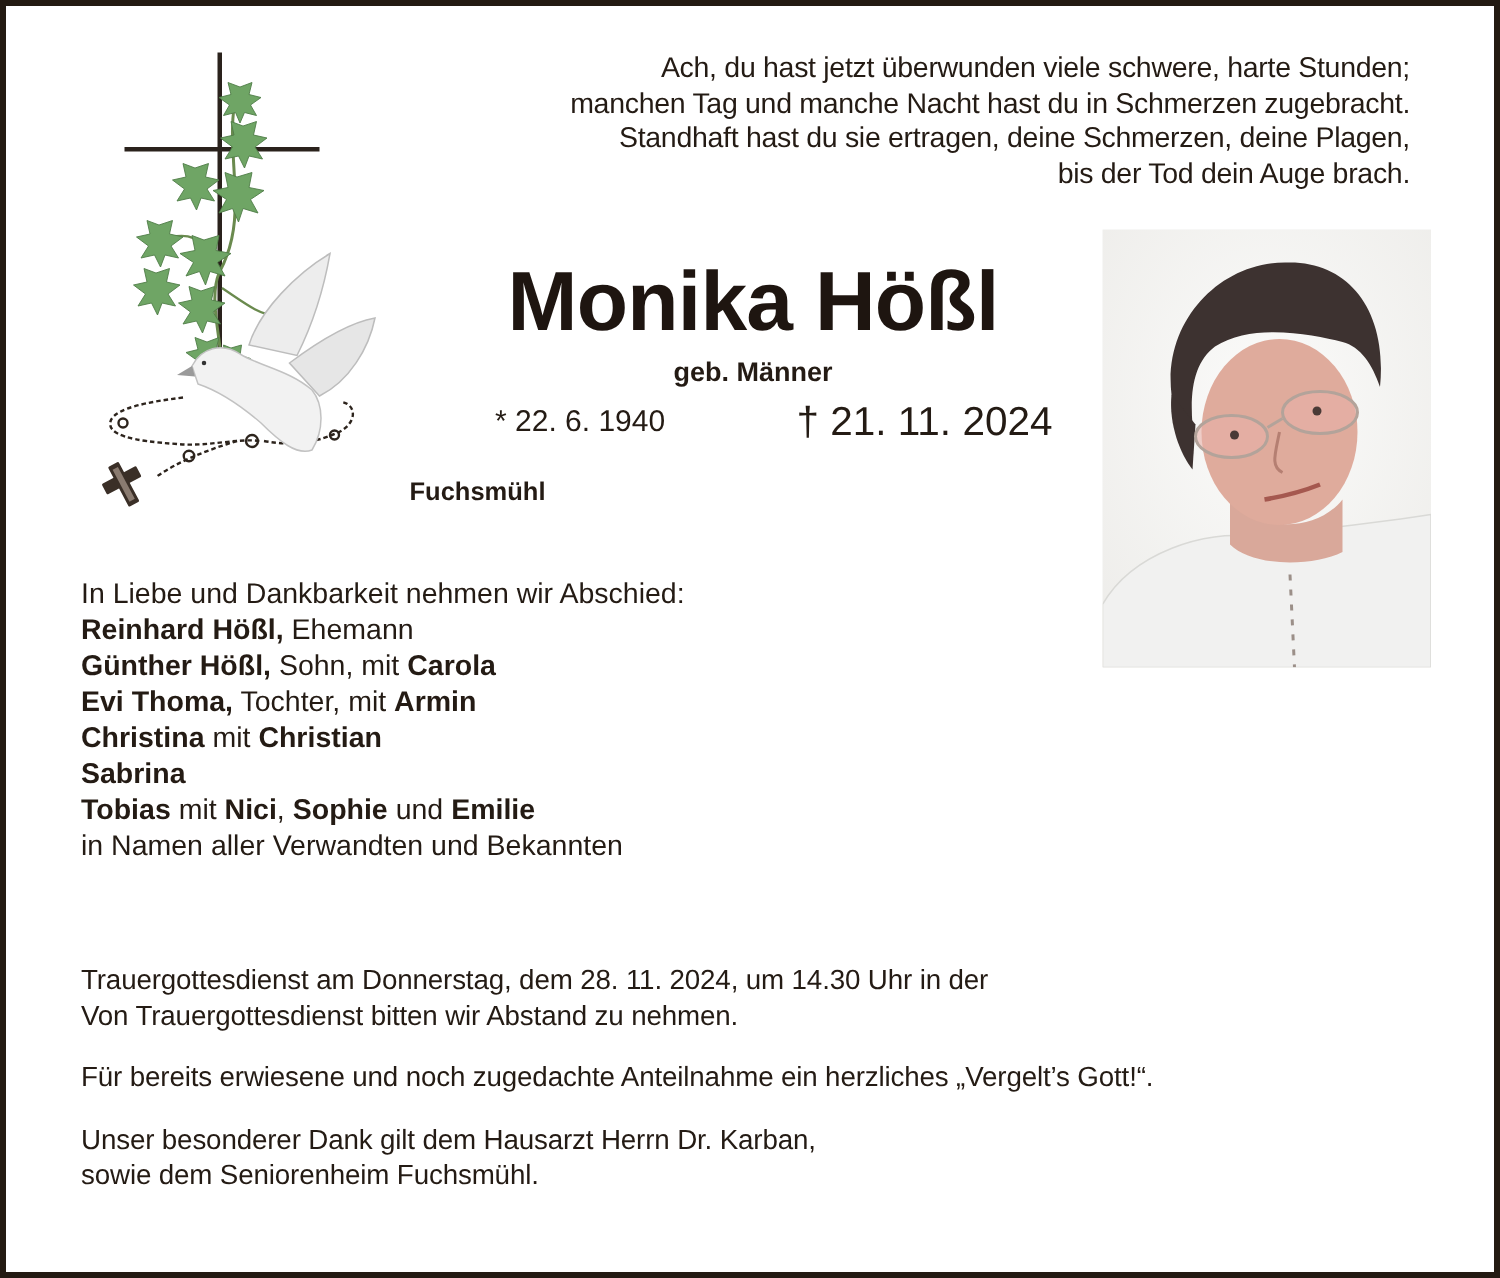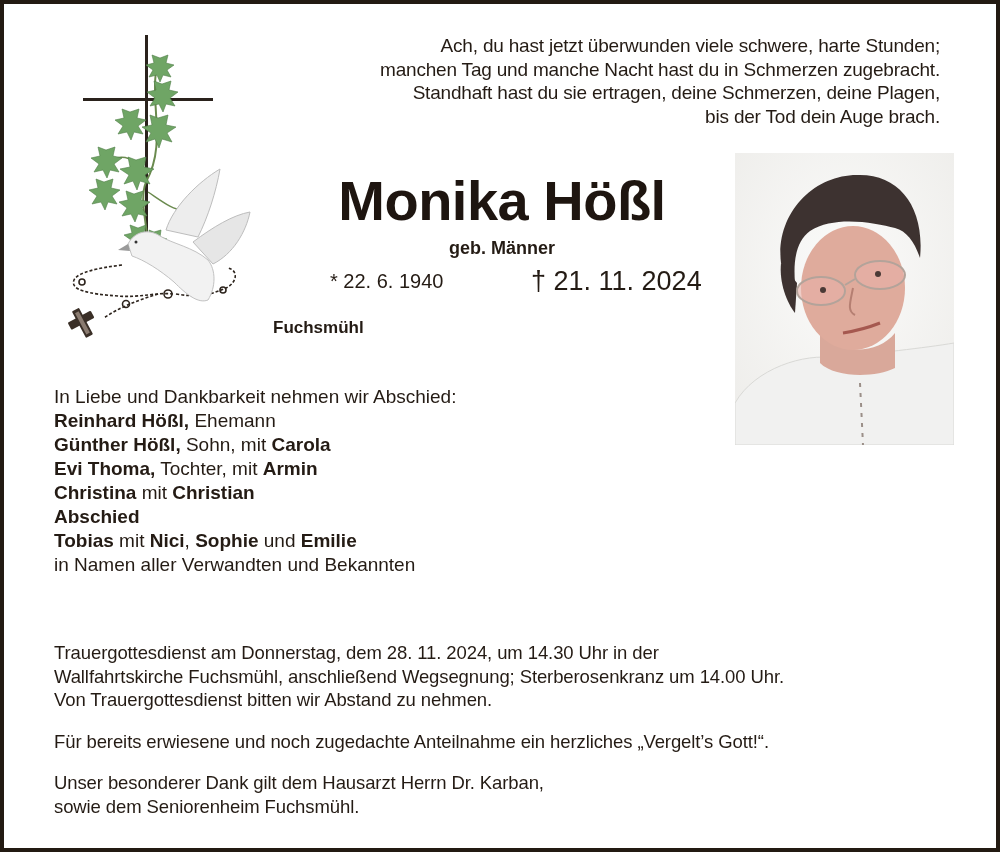--- a/index.html
+++ b/index.html
@@ -149,28 +149,27 @@
     </svg>
   </div>
 
   <div class="abs family">
     <div>In Liebe und Dankbarkeit nehmen wir Abschied:</div>
     <div id="family-lines">
         <div><b>Reinhard Hößl,</b><span> Ehemann</span></div>
         <div><b>Günther Hößl,</b><span> Sohn, mit </span><b>Carola</b></div>
         <div><b>Evi Thoma,</b><span> Tochter, mit </span><b>Armin</b></div>
         <div><b>Christina</b><span> mit </span><b>Christian</b></div>
-        <div><b>Abschied</b></div>
+        <div><b>Sabrina</b></div>
         <div><b>Tobias</b><span> mit </span><b>Nici</b><span>, </span><b>Sophie</b><span> und </span><b>Emilie</b></div>
       </div>
     <div>in Namen aller Verwandten und Bekannten</div>
   </div>
 
   <div class="abs closing">
     <p>Trauergottesdienst am Donnerstag, dem 28. 11. 2024, um 14.30 Uhr in der</p>
-    <p>Wallfahrtskirche Fuchsmühl, anschließend Wegsegnung; Sterberosenkranz um 14.00 Uhr.</p>
     <p>Von Trauergottesdienst bitten wir Abstand zu nehmen.</p>
     <p class="gap">Für bereits erwiesene und noch zugedachte Anteilnahme ein herzliches „Vergelt’s Gott!“.</p>
     <p class="gap">Unser besonderer Dank gilt dem Hausarzt Herrn Dr. Karban,</p>
     <p>sowie dem Seniorenheim Fuchsmühl.</p>
   </div>
 
 </div>
 
 </body></html>

